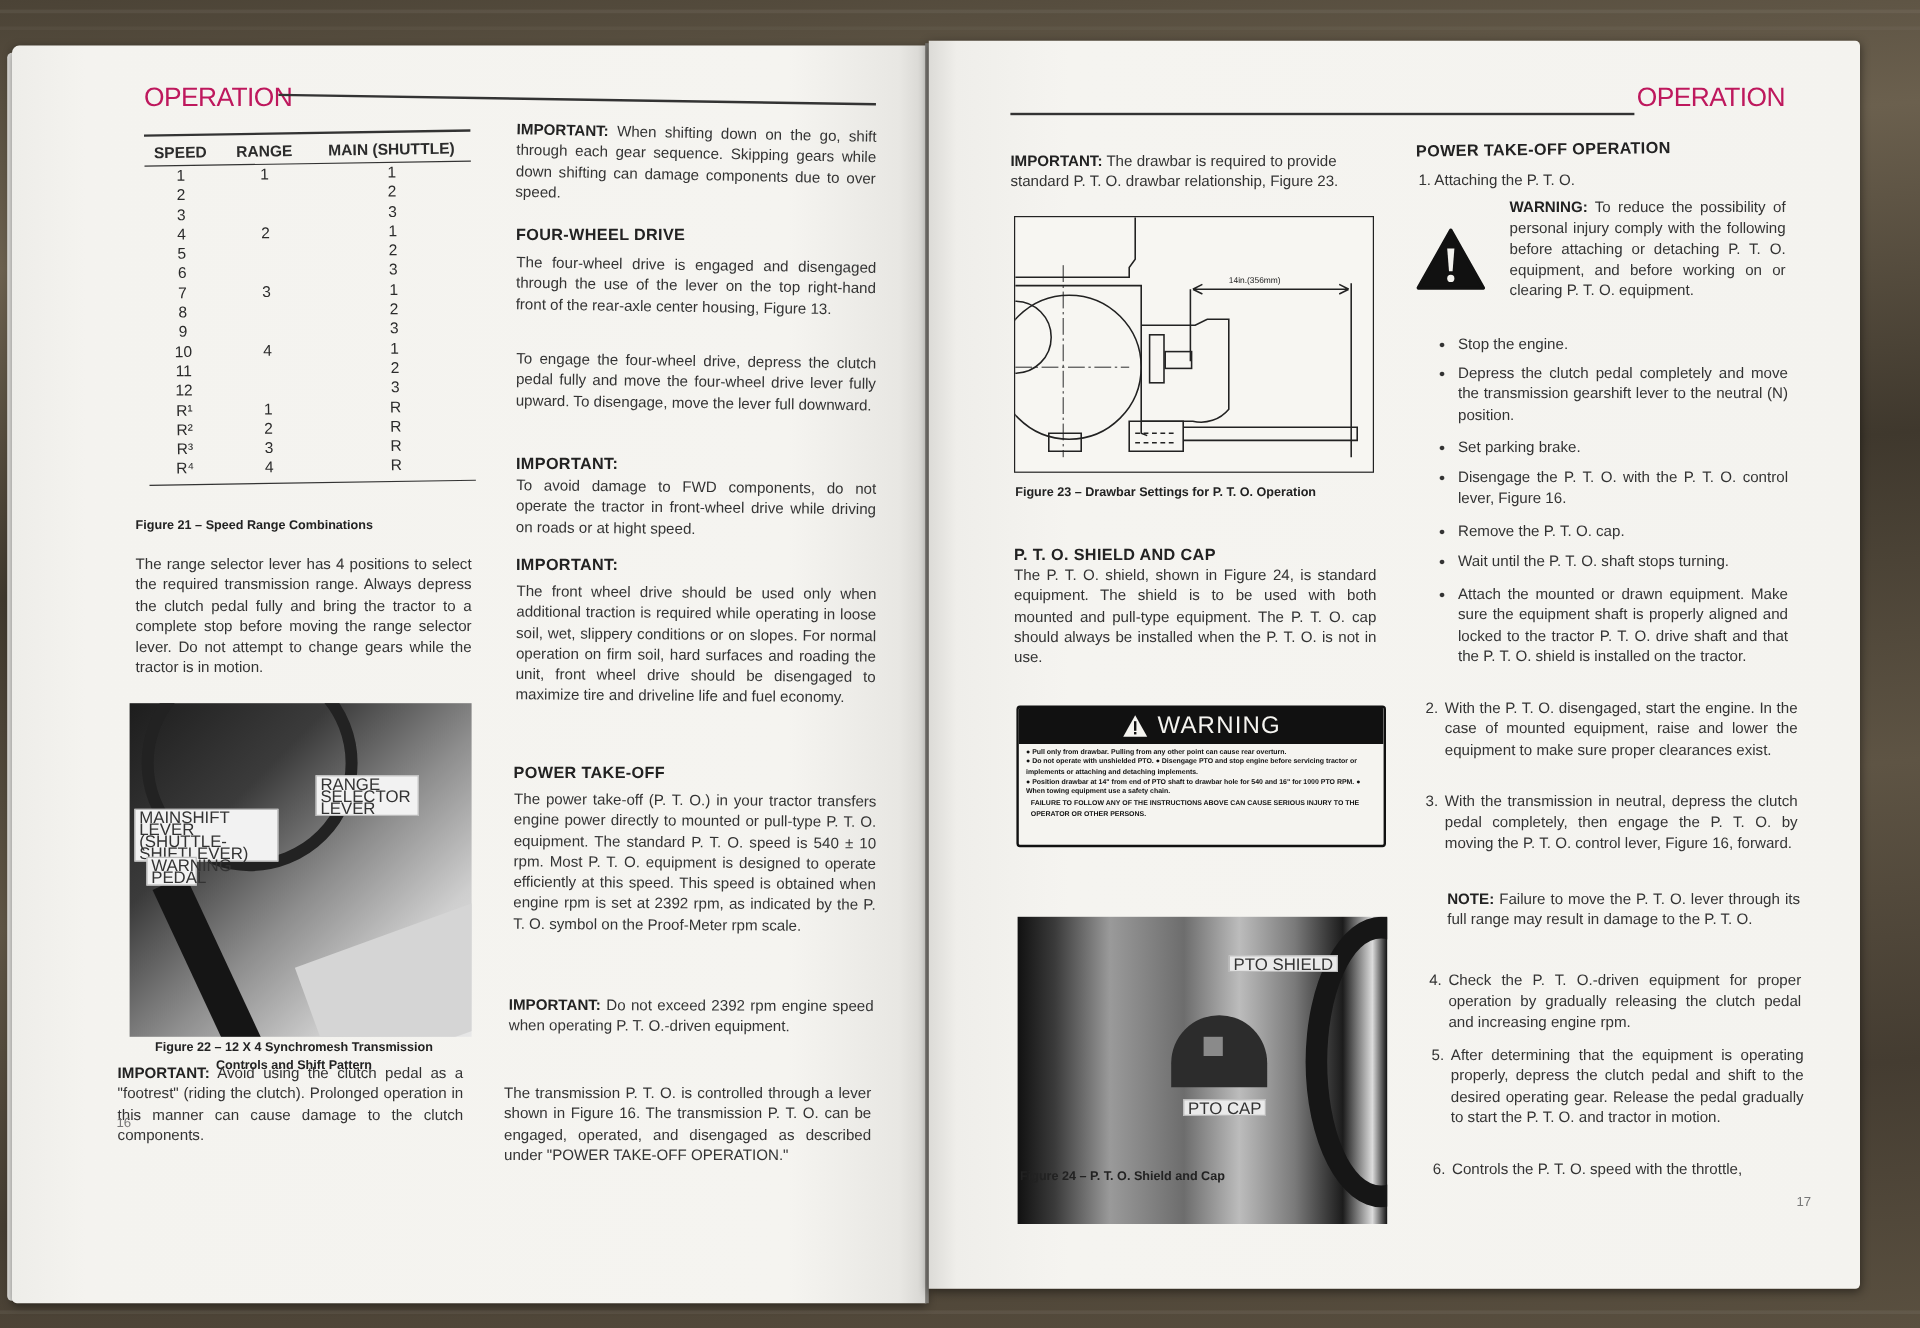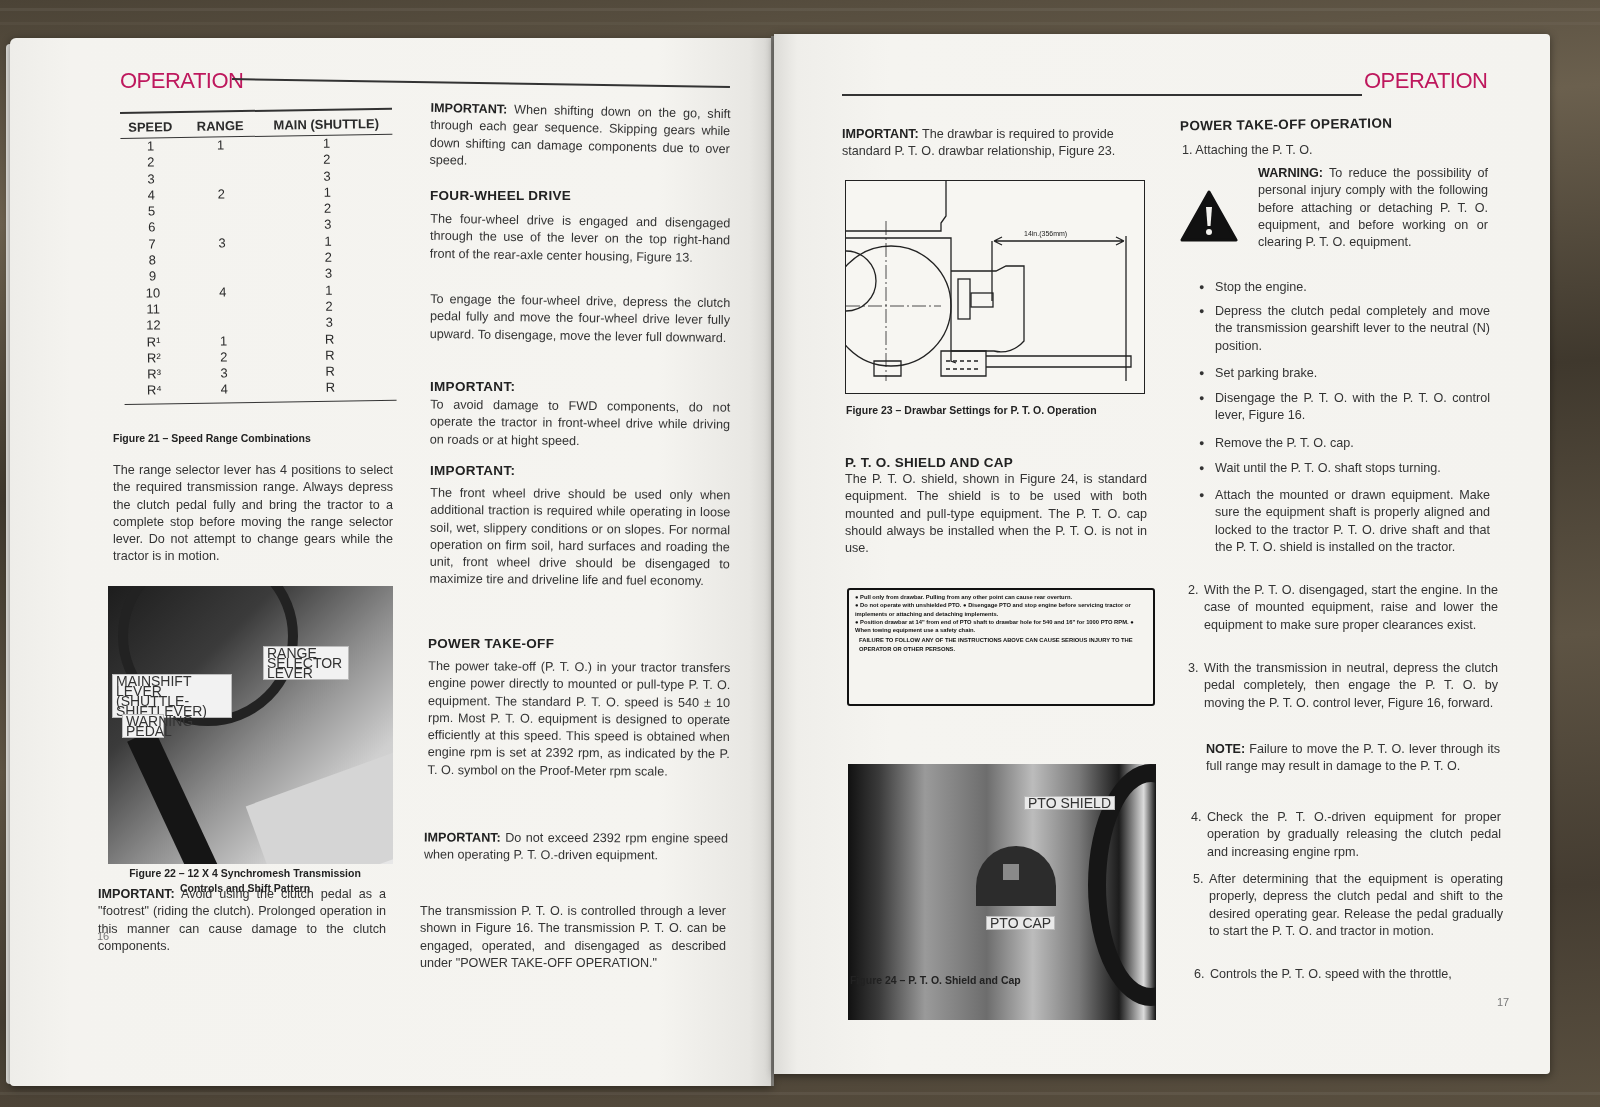--- a/index.html
+++ b/index.html
@@ -227,20 +227,28 @@
     </g>
     <text x="178" y="55" font-size="7" font-family="Liberation Sans, sans-serif" fill="#222">14in.(356mm)</text>
   </svg>
 </div>
 <div class="caption" style="left:846px;top:404px">Figure 23 – Drawbar Settings for P. T. O. Operation</div>
 
 <div class="heading" style="left:845px;top:455px">P. T. O. SHIELD AND CAP</div>
 <div class="para" style="left:845px;top:471px;width:302px">The P. T. O. shield, shown in Figure 24, is standard equipment. The shield is to be used with both mounted and pull-type equipment. The P. T. O. cap should always be installed when the P. T. O. is not in use.</div>
 
 <div class="warnbox" style="left:847px;top:588px;width:304px;height:114px">
+  <div class="top">
+    <svg width="22" height="20" viewBox="0 0 22 20" style="margin-right:8px">
+      <path d="M11 1 L21 19 H1 Z" fill="#f5f4f0"></path>
+      <rect x="10" y="6" width="2" height="8" fill="#111"></rect>
+        <rect x="10" y="15" width="2" height="2" fill="#111"></rect>
+    </svg>
+    <span>WARNING</span>
+  </div>
   <div class="body">
     <div>● Pull only from drawbar. Pulling from any other point can cause rear overturn.</div>
     <div>● Do not operate with unshielded PTO.   ● Disengage PTO and stop engine before servicing tractor or implements or attaching and detaching implements.</div>
     <div>● Position drawbar at 14" from end of PTO shaft to drawbar hole for 540 and 16" for 1000 PTO RPM.     ● When towing equipment use a safety chain.</div>
     <div style="margin-left:4px;margin-top:2px">FAILURE TO FOLLOW ANY OF THE INSTRUCTIONS ABOVE CAN CAUSE SERIOUS INJURY TO THE OPERATOR OR OTHER PERSONS.</div>
   </div>
 </div>
 
 <div class="photo" style="left:848px;top:764px;width:308px;height:256px;background:linear-gradient(90deg,#111 0%,#3a3a3a 10%,#9a9a9a 25%,#6d6d6d 45%,#bcbcbc 60%,#7a7a7a 75%,#1c1c1c 88%,#dcdcdc 96%,#111 100%)">
   <div style="position:absolute;left:128px;top:82px;width:80px;height:60px;border-radius:40px 40px 0 0;background:#2c2c2c"></div>

